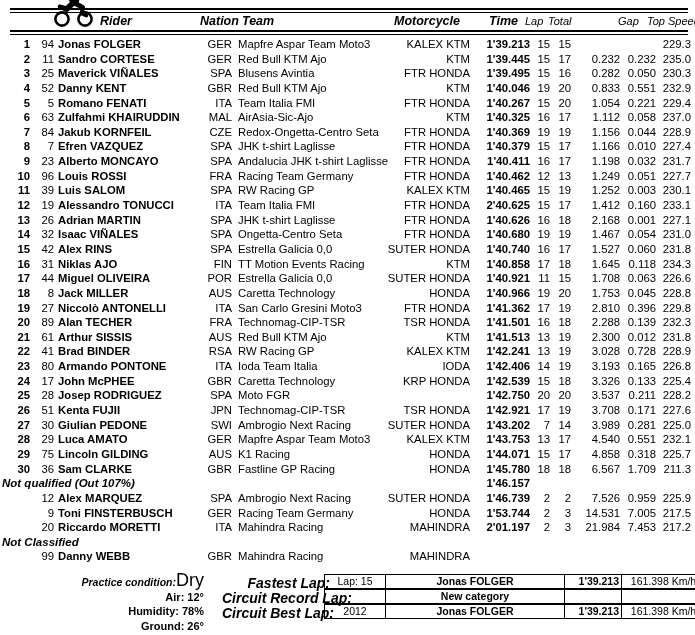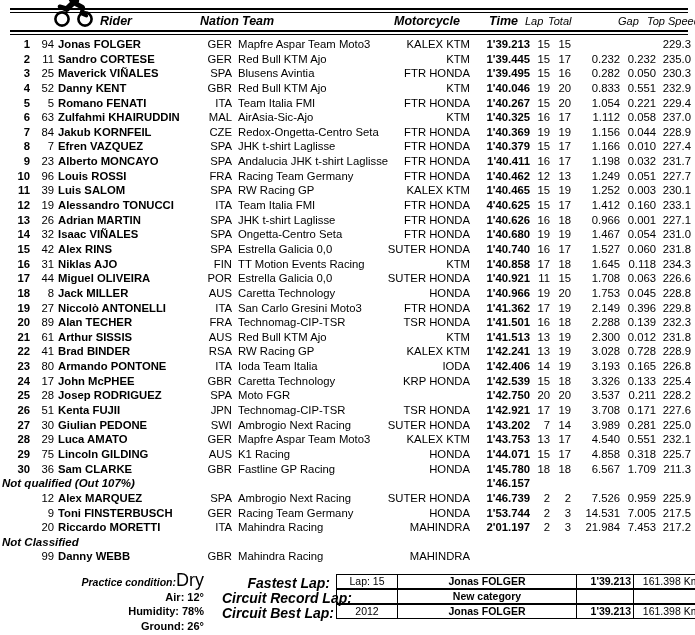--- a/index.html
+++ b/index.html
@@ -151,21 +151,21 @@
     top: 2px;
     text-align: right;
     font-size: 14px;
     line-height: 15px;
     font-style: italic;
     font-weight: bold;
     white-space: nowrap;
   }
   .lt-grid {
     position: absolute;
-    left: 114px;
+    left: 102px;
     top: 0;
     width: 349px;
     height: 17px;
   }
   .lt-cell {
     position: absolute;
     top: 0;
     height: 15px;
     box-sizing: border-box;
     border: 1px solid #000;
@@ -360,38 +360,38 @@
         <div class="cell c-prev">0.003</div>
         <div class="cell c-speed">230.1</div>
       </div>
       <div class="row">
         <div class="cell c-pos">12</div>
         <div class="cell c-num">19</div>
         <div class="cell c-rider">Alessandro TONUCCI</div>
         <div class="cell c-nation">ITA</div>
         <div class="cell c-team">Team Italia FMI</div>
         <div class="cell c-moto">FTR HONDA</div>
-        <div class="cell c-time">4'40.625</div>
+        <div class="cell c-time">2'40.625</div>
         <div class="cell c-lap">15</div>
         <div class="cell c-total">17</div>
         <div class="cell c-gap">1.412</div>
         <div class="cell c-prev">0.160</div>
         <div class="cell c-speed">233.1</div>
       </div>
       <div class="row">
         <div class="cell c-pos">13</div>
         <div class="cell c-num">26</div>
         <div class="cell c-rider">Adrian MARTIN</div>
         <div class="cell c-nation">SPA</div>
         <div class="cell c-team">JHK t-shirt Laglisse</div>
         <div class="cell c-moto">FTR HONDA</div>
         <div class="cell c-time">1'40.626</div>
         <div class="cell c-lap">16</div>
         <div class="cell c-total">18</div>
-        <div class="cell c-gap">0.966</div>
+        <div class="cell c-gap">2.168</div>
         <div class="cell c-prev">0.001</div>
         <div class="cell c-speed">227.1</div>
       </div>
       <div class="row">
         <div class="cell c-pos">14</div>
         <div class="cell c-num">32</div>
         <div class="cell c-rider">Isaac VIÑALES</div>
         <div class="cell c-nation">SPA</div>
         <div class="cell c-team">Ongetta-Centro Seta</div>
         <div class="cell c-moto">FTR HONDA</div>
@@ -461,21 +461,21 @@
       <div class="row">
         <div class="cell c-pos">19</div>
         <div class="cell c-num">27</div>
         <div class="cell c-rider">Niccolò ANTONELLI</div>
         <div class="cell c-nation">ITA</div>
         <div class="cell c-team">San Carlo Gresini Moto3</div>
         <div class="cell c-moto">FTR HONDA</div>
         <div class="cell c-time">1'41.362</div>
         <div class="cell c-lap">17</div>
         <div class="cell c-total">19</div>
-        <div class="cell c-gap">2.149</div>
+        <div class="cell c-gap">2.810</div>
         <div class="cell c-prev">0.396</div>
         <div class="cell c-speed">229.8</div>
       </div>
       <div class="row">
         <div class="cell c-pos">20</div>
         <div class="cell c-num">89</div>
         <div class="cell c-rider">Alan TECHER</div>
         <div class="cell c-nation">FRA</div>
         <div class="cell c-team">Technomag-CIP-TSR</div>
         <div class="cell c-moto">TSR HONDA</div>

